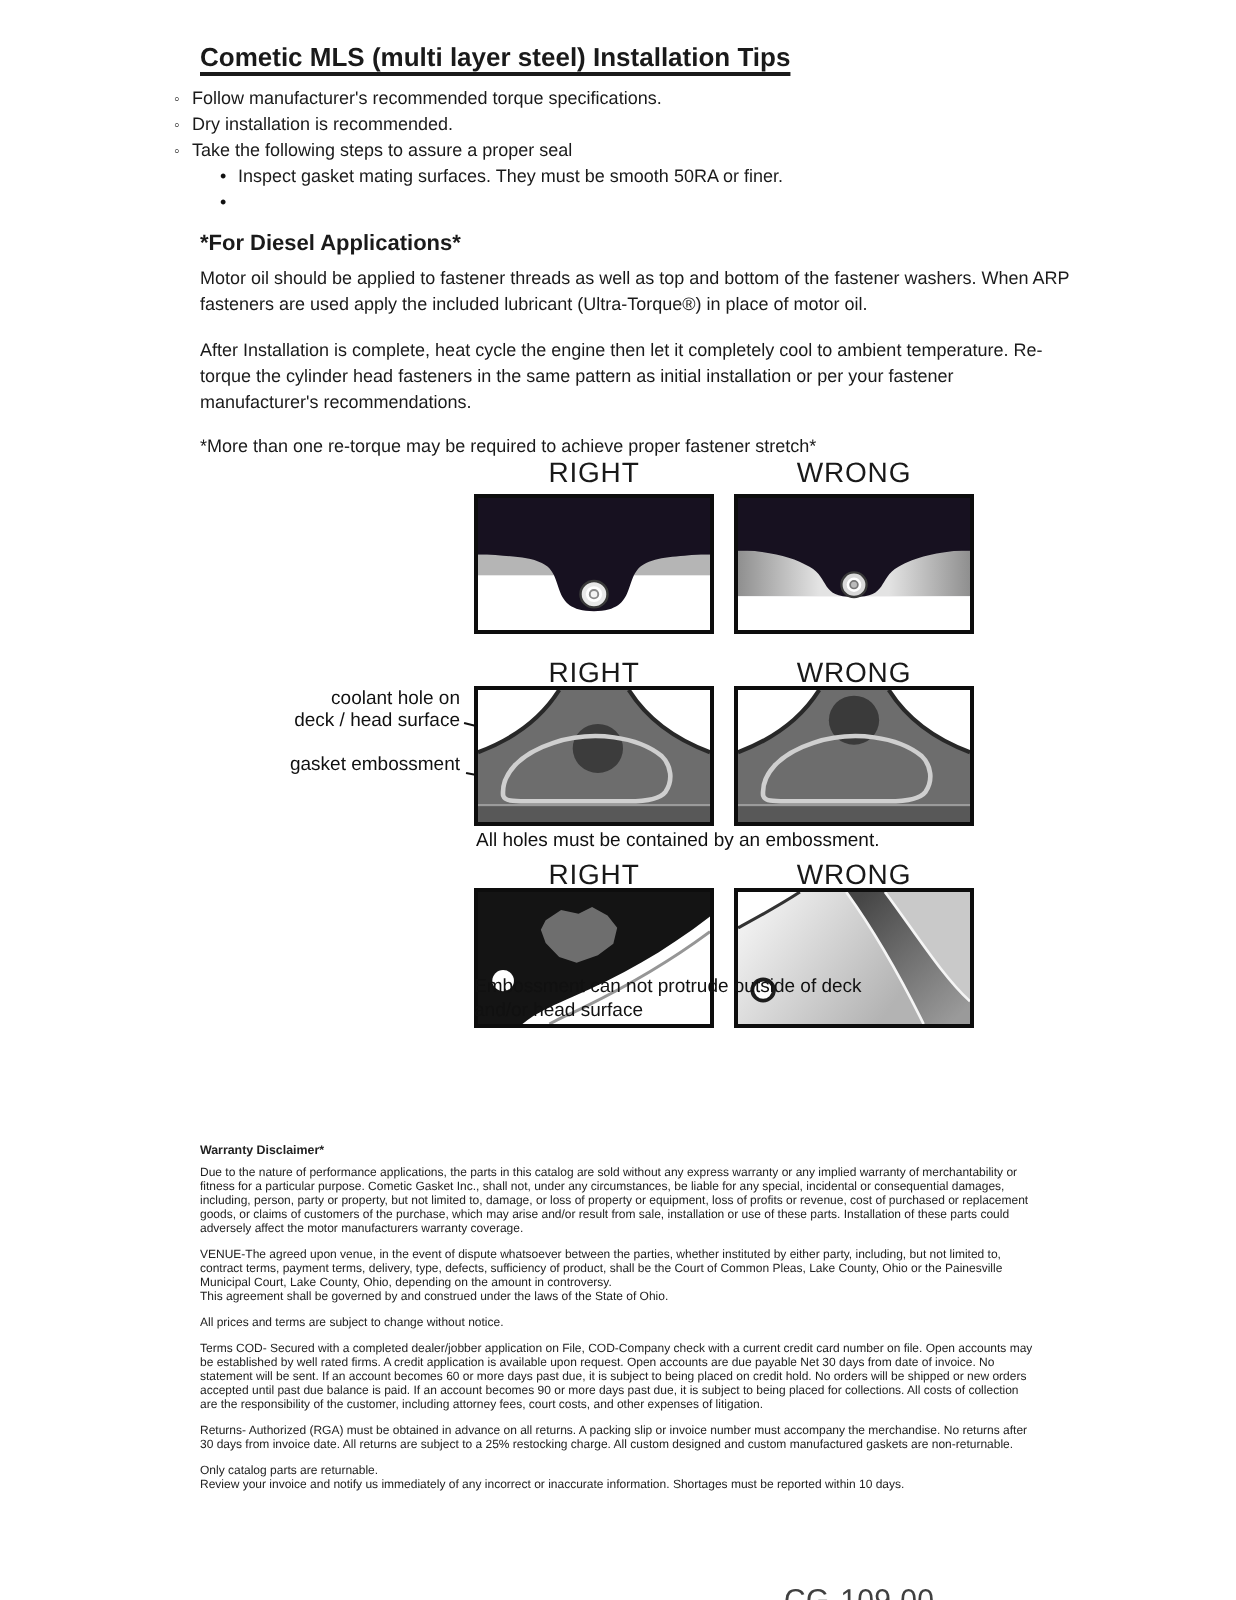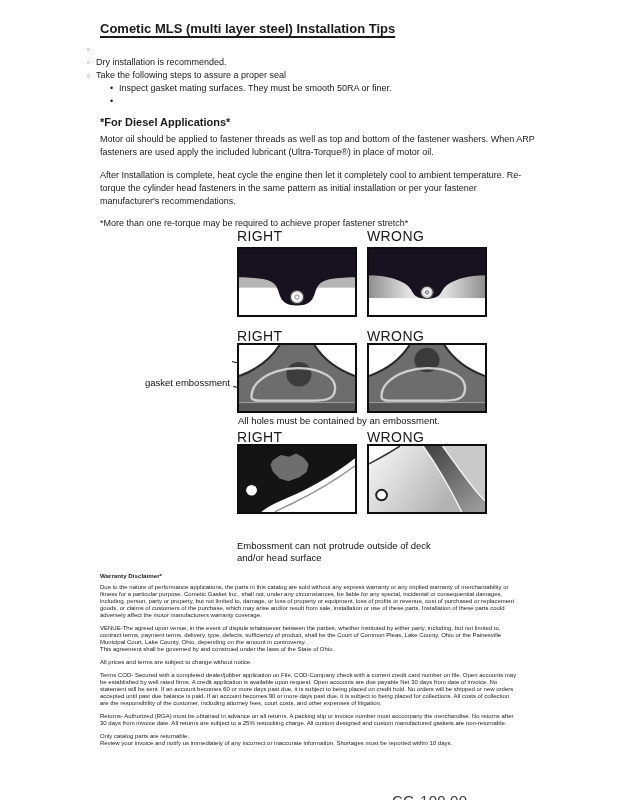--- a/index.html
+++ b/index.html
@@ -17,29 +17,29 @@
   .bullets{left:87px;top:43px;width:440px;font-size:9px;line-height:13px;}
   .b-row{display:flex;}
   .b-marker{width:9px;flex:0 0 9px;font-size:8px;line-height:13px;color:#333;}
   .sub{padding-left:23px;}
   .sub .b-marker{font-size:9px;color:#111;}
 
   .diesel-heading{left:100px;top:116px;font-size:11px;font-weight:bold;}
   .para{left:100px;width:436px;font-size:9px;line-height:13px;}
   .p1{top:133px;} .p2{top:169px;} .p3{top:217px;}
 
-  .rw-label{width:120px;text-align:left;font-size:14px;font-weight:500;letter-spacing:.4px;color:#191919;}
+  .rw-label{width:120px;text-align:center;font-size:14px;font-weight:500;letter-spacing:.4px;color:#191919;}
   .panel{width:120px;height:70px;border:2px solid #0d0d0d;box-sizing:border-box;background:#fff;}
   .panel svg{display:block;width:100%;height:100%;}
   .caption{font-size:9.5px;line-height:12px;font-weight:500;color:#111;}
 
   .col1{left:237px;} .col2{left:367px;}
   .r1-label{top:228px;} .r1-panel{top:247px;} .r1-cap{left:237px;top:320px;}
   .r2-label{top:328px;} .r2-panel{top:343px;} .r2-cap{left:238px;top:415px;}
-  .r3-label{top:429px;} .r3-panel{top:444px;} .r3-cap{left:237px;top:540px;}
+  .r3-label{top:429px;} .r3-panel{top:444px;} .r3-cap{left:237px;top:488px;}
 
   .side-label{left:100px;width:130px;text-align:right;font-size:9.5px;line-height:11px;color:#111;}
   .lbl-coolant{top:344px;} .lbl-emboss{top:377px;}
   .connector{height:1.2px;background:#111;transform-origin:0 50%;}
   .connA{left:232px;top:361px;width:68px;transform:rotate(14deg);}
   .connB{left:233px;top:386px;width:36px;transform:rotate(11deg);}
 
   .warranty{left:100px;top:572px;width:417px;color:#222;}
   .warranty h4{margin:0 0 5px 0;font-size:6.2px;font-weight:bold;}
   .warranty p{margin:0 0 6px 0;font-size:6px;line-height:7px;font-weight:400;}
@@ -49,20 +49,21 @@
 </head>
 <body>
 
 <div class="page">
 
   <div class="abs doc-title">Cometic MLS (multi layer steel) Installation Tips</div>
 
   <div class="abs bullets">
     <div class="b-row">
       <span class="b-marker">◦</span>
+      <span>Follow manufacturer's recommended torque specifications.</span>
     </div>
     <div class="b-row">
       <span class="b-marker">◦</span>
       <span>Dry installation is recommended.</span>
     </div>
     <div class="b-row">
       <span class="b-marker">◦</span>
       <span>Take the following steps to assure a proper seal</span>
     </div>
     <div class="b-row sub">
@@ -109,20 +110,22 @@
       <path d="M0,0 H120 V27 C102,29 92,31 83,36.5 C72,43 78,52.5 60,52.5 C42,52.5 48,43 37,36.5 C28,31 18,29 0,27 Z" fill="#171120"></path>
       <circle cx="60" cy="46" r="6.5" fill="#d9d9d9" stroke="#3a3a3a" stroke-width="1.2"></circle>
       <circle cx="60" cy="46" r="3.8" fill="#ffffff"></circle>
       <circle cx="60" cy="46" r="2" fill="#bbbbbb" stroke="#777777" stroke-width="0.9"></circle>
     </svg>
   </div>
 
   <div class="abs rw-label col1 r2-label">RIGHT</div>
   <div class="abs rw-label col2 r2-label">WRONG</div>
 
+  <div class="abs side-label lbl-coolant pre">coolant hole on
+deck / head surface</div>
   <div class="abs side-label lbl-emboss">gasket embossment</div>
   <div class="abs connector connA"></div>
   <div class="abs connector connB"></div>
 
   <div class="abs panel col1 r2-panel">
     <svg viewBox="0 0 120 70" preserveAspectRatio="none">
       <rect width="120" height="70" fill="#6d6d6d"></rect>
       <path d="M0,0 H42 C34,13 21,25 0,33 Z" fill="#ffffff"></path>
       <path d="M42,0 C34,13 21,25 0,33" stroke="#282828" stroke-width="2.2" fill="none"></path>
       <path d="M120,0 H78 C86,13 99,25 120,33 Z" fill="#ffffff"></path>

